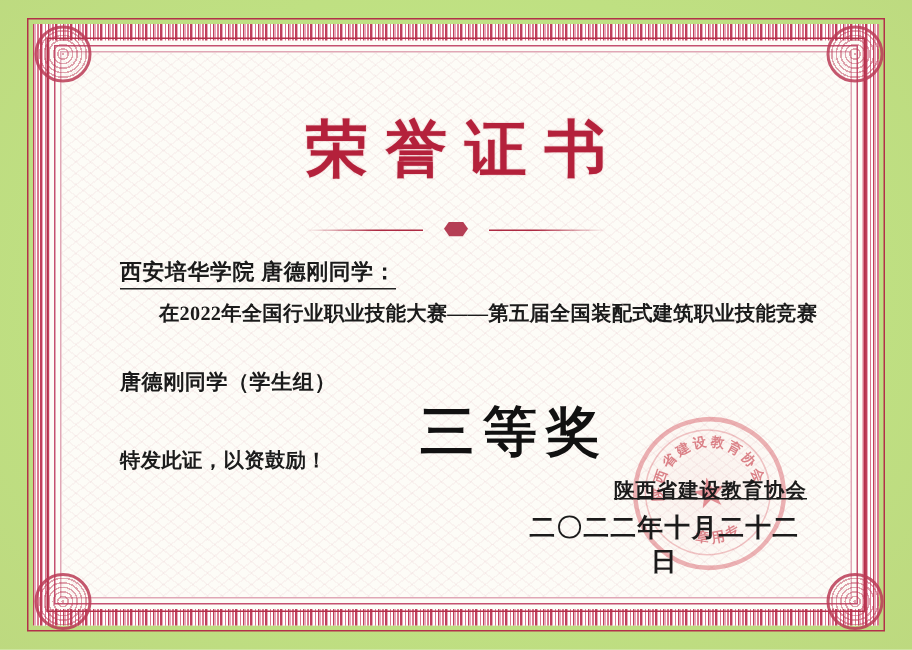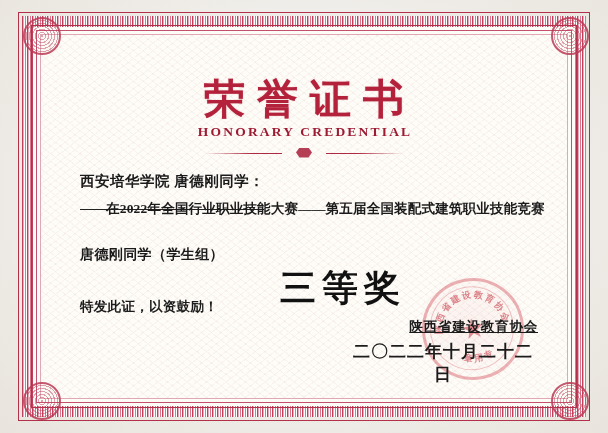--- a/index.html
+++ b/index.html
@@ -13,21 +13,21 @@
     overflow: hidden;
     font-family: "Liberation Serif", serif;
   }
 
   
   #certificate {
     position: absolute;
     left: 0; top: 0;
     width: 608px;
     height: 433px;
-    background: #e5e5e5;
+    background: #84cc16;
     box-sizing: border-box;
   }
 
   
   #paper-tone {
     position: absolute;
     inset: 0;
     background:
       radial-gradient(ellipse at 50% 45%, rgba(255,255,255,0.85) 0%, rgba(250,246,238,0.5) 55%, rgba(236,228,214,0.55) 100%);
     pointer-events: none;
@@ -182,21 +182,21 @@
     font-family: "Liberation Serif", serif;
     color: #1b1b1b;
     white-space: nowrap;
   }
   #recipient {
     left: 32px; top: 130px;
     font-size: 14.5px;
     font-weight: bold;
     letter-spacing: 0.5px;
     border-bottom: 1.2px solid #222;
-    padding-bottom: 18px;
+    padding-bottom: 1px;
   }
   #para-1 {
     left: 58px; top: 158px;
     font-size: 13.5px;
     font-weight: bold;
     letter-spacing: 0.2px;
   }
   #para-2 {
     left: 32px; top: 180px;
     font-size: 13.5px;
@@ -318,21 +318,20 @@
   <div class="corner" id="corner-tr"></div>
   <div class="corner" id="corner-bl"></div>
   <div class="corner" id="corner-br"></div>
 
   <div id="guilloche-field"></div>
 
   <div id="content">
 
     <div id="title-cn">荣誉证书</div>
 
-    <div id="title-en">HONORARY  CREDENTIAL</div>
 
     <div id="divider">
       <div class="rule left"></div>
       <div class="diamond"></div>
       <div class="rule right"></div>
     </div>
 
     <div class="body-line" id="recipient">西安培华学院 唐德刚同学：</div>
 
     <div class="body-line" id="para-1">在2022年全国行业职业技能大赛——第五届全国装配式建筑职业技能竞赛</div>

